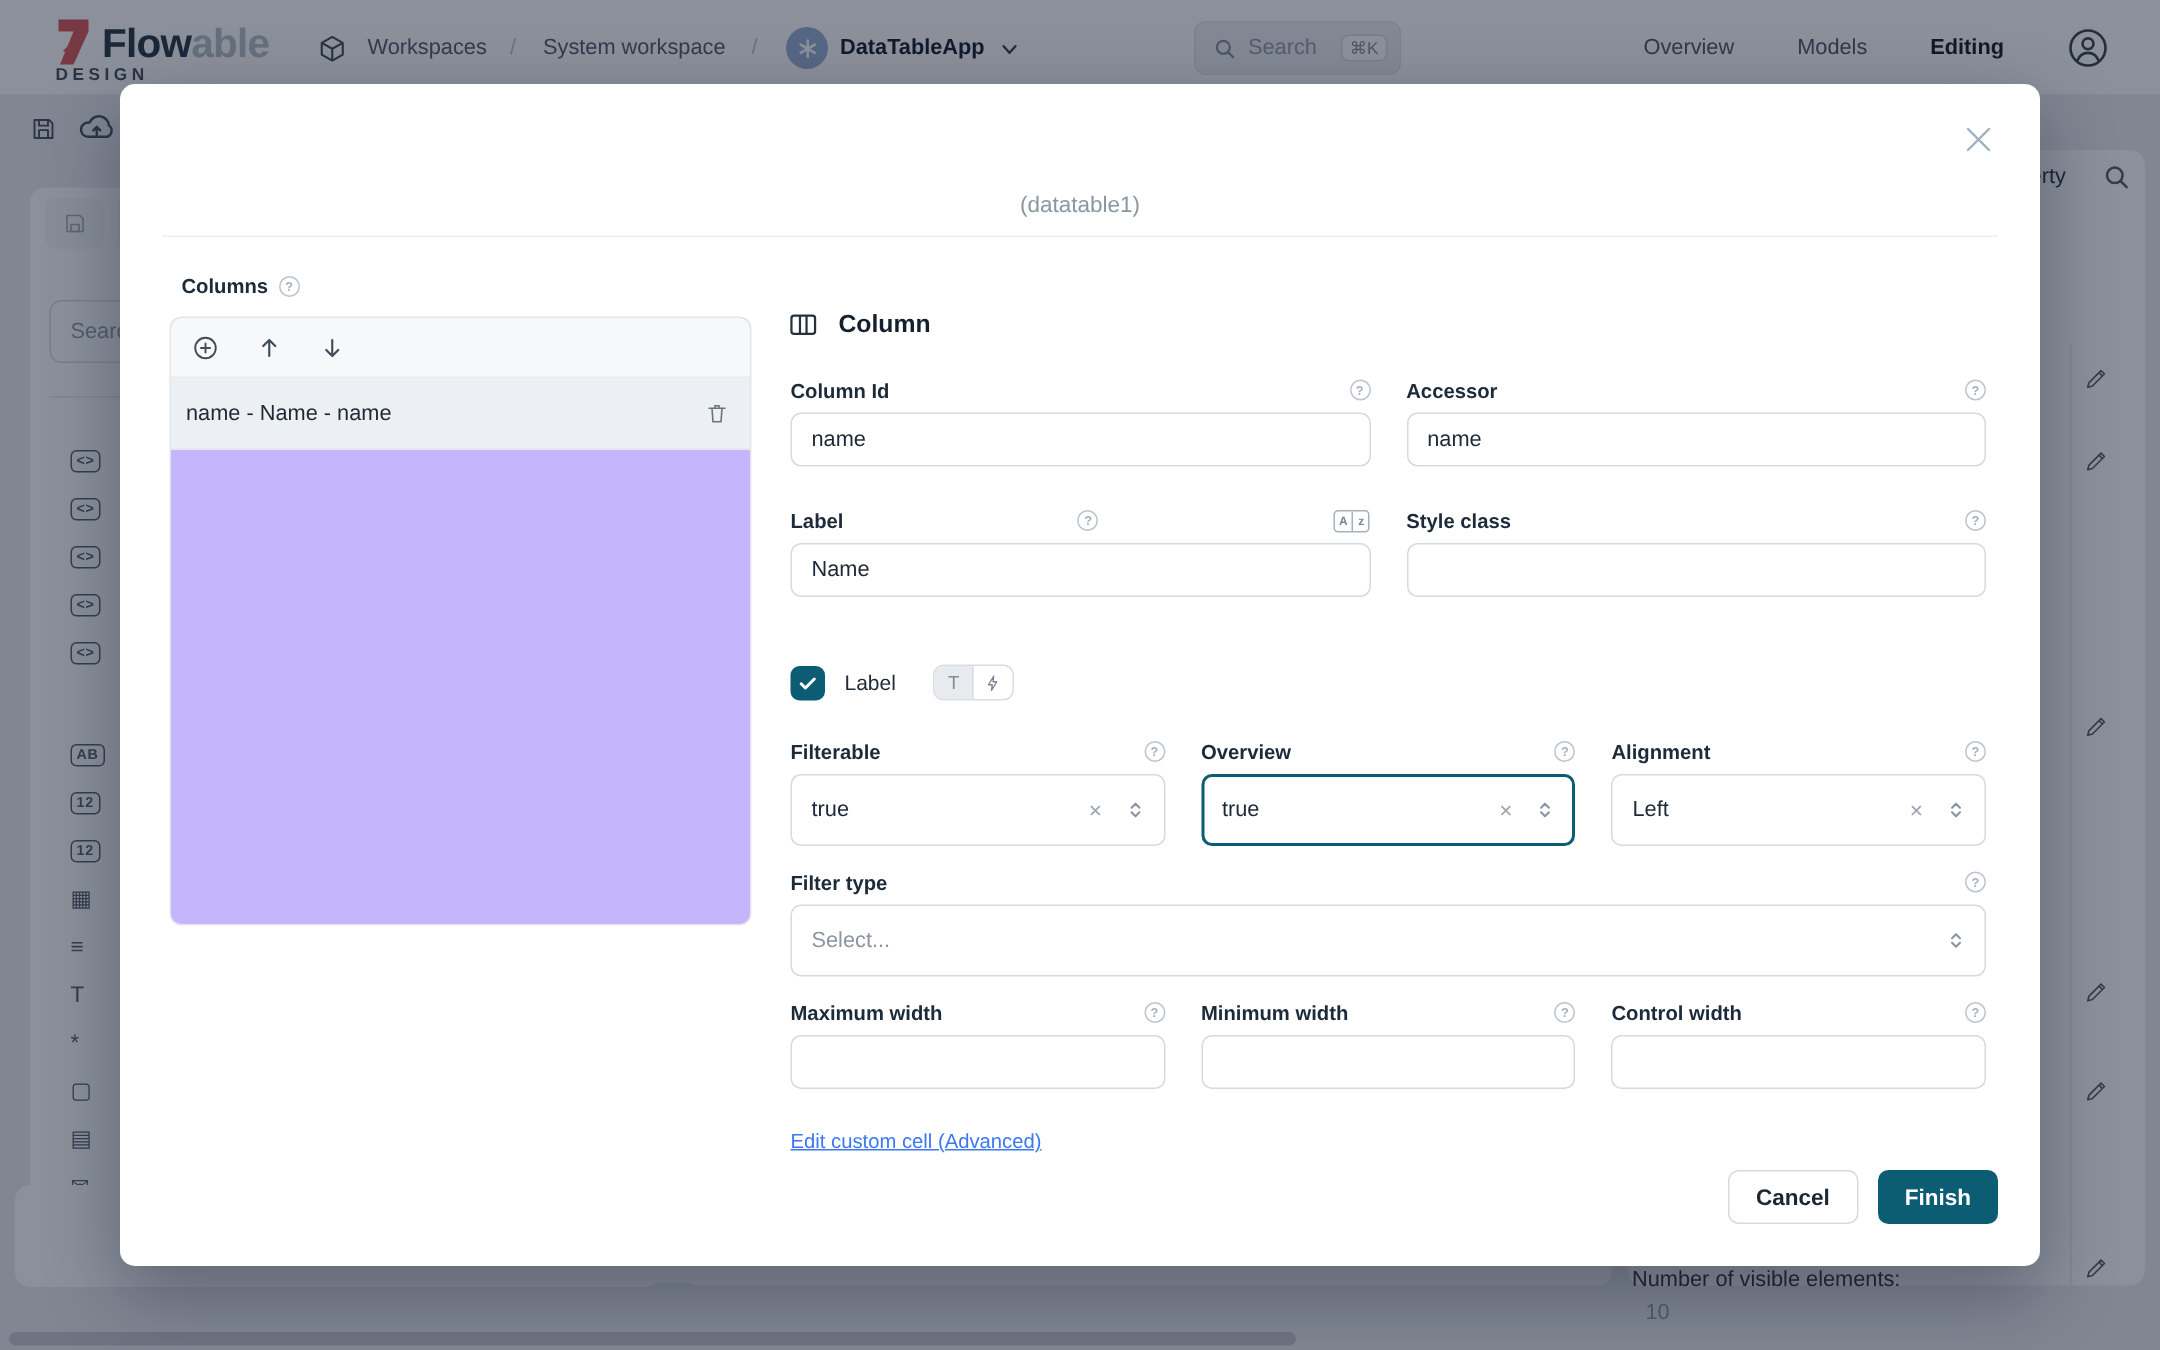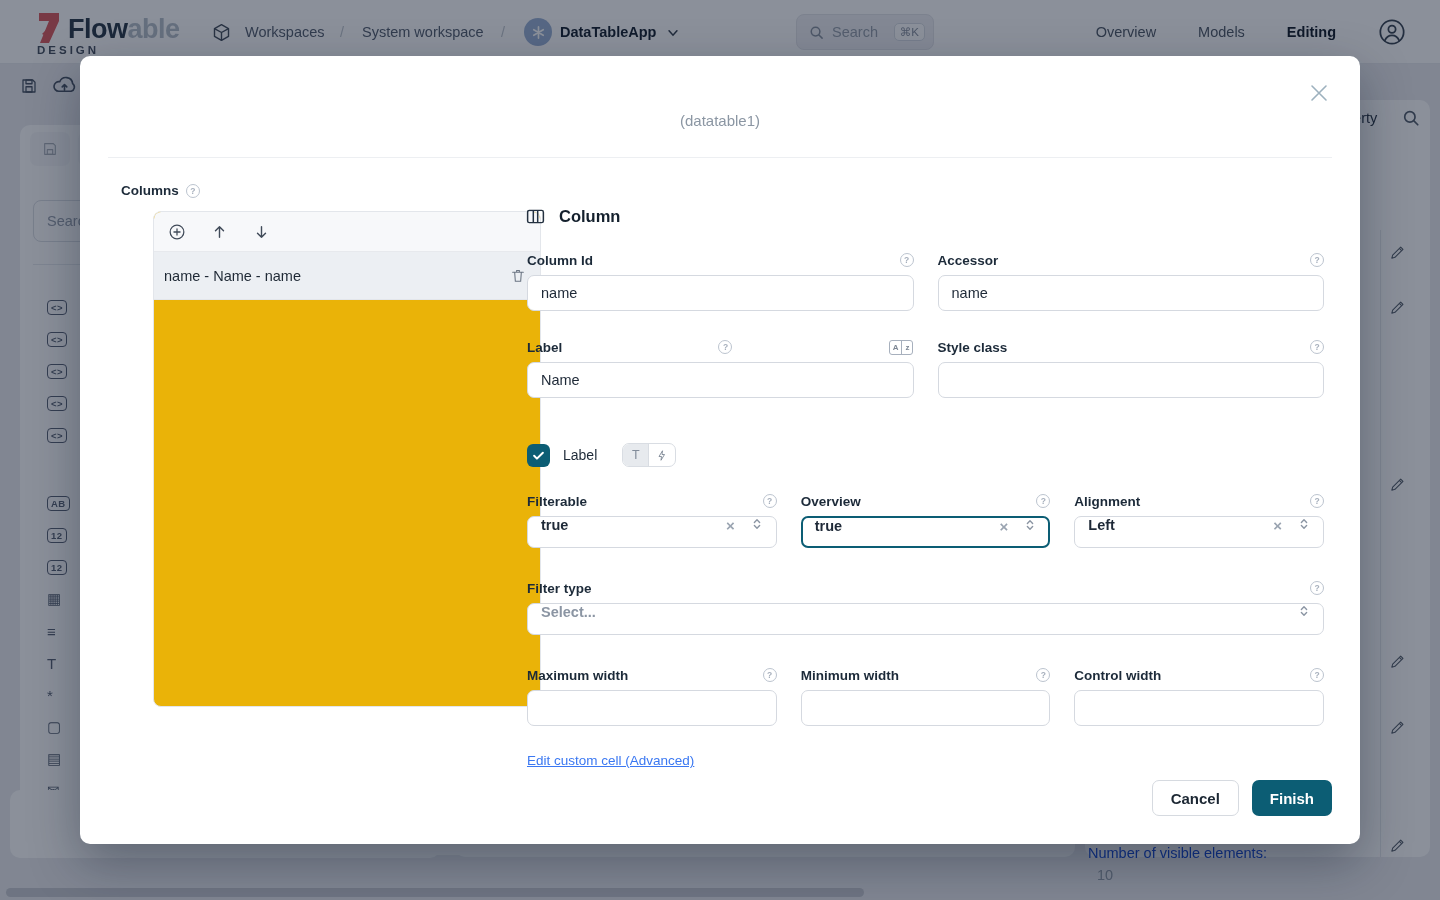--- a/index.html
+++ b/index.html
@@ -49,69 +49,69 @@
                          padding:1px 3px; letter-spacing:.5px; }
   .pal-gap { height:36px; }
 
   .bgpanel { position:absolute; background:#ffffff; border-radius:10px; }
   .props-panel { position:absolute; left:1085px; top:100px; width:345px; height:757px;
                  background:#ffffff; border-radius:10px; }
   .prop-search-text { position:absolute; left:260px; top:10px; font-size:14.5px; color:#303b49; }
   .prop-mag { position:absolute; left:317px; top:9px; width:18px; height:18px; }
   .prop-vline { position:absolute; left:295px; top:130px; width:1px; height:627px; background:#e7eaee; }
   .pencil { position:absolute; left:304px; width:17px; height:17px; }
-  .canvas-footer-label { position:absolute; left:1088px; top:845px; font-size:14.5px; color:#1d4ed8; }
+  .canvas-footer-label { position:absolute; left:1088px; top:845px; font-size:14.5px; color:#404040; }
   .canvas-footer-value { position:absolute; left:1097px; top:867px; font-size:14.5px; color:#98a1ac; }
   .hscrollbar { position:absolute; left:6px; top:888px; width:858px; height:9px; border-radius:5px;
                 background:#c9ccd3; }
 
   
   .overlay { position:absolute; inset:0; background:rgba(2,14,34,0.46); z-index:5; }
   .modal { position:absolute; left:80px; top:56px; width:1280px; height:788px; background:#fff;
            border-radius:10px; box-shadow:0 18px 50px rgba(10,20,40,.35); z-index:10; }
   .modal-title { position:absolute; left:0; right:0; top:26px; text-align:center; font-size:21px;
                  font-weight:600; color:#101f2d; }
-  .modal-subtitle { position:absolute; left:0; right:0; top:56px; text-align:center; font-size:15px;
+  .modal-subtitle { position:absolute; left:0; right:0; top:72px; text-align:center; font-size:15px;
                     color:#8b96a3; }
   .modal-close { position:absolute; left:1228px; top:26px; width:22px; height:22px; cursor:pointer; }
   .modal-divider { position:absolute; left:28px; right:28px; top:101px; height:1px; background:#edeff2; }
 
   .flabel { display:flex; align-items:center; gap:7px; height:16px; margin-bottom:7px;
             font-size:13.5px; font-weight:600; color:#1c2a39;justify-content:space-between; }
   .help { width:14px; height:14px; border:1.2px solid #bcc4cf; border-radius:50%; color:#a6afbc;
           font-size:8.5px; font-weight:700; display:inline-flex; align-items:center; justify-content:center; }
   .tr-badge { height:15px; display:inline-flex; border:1px solid #a7b0bd; border-radius:3px;
               overflow:hidden; font-size:8px; font-weight:700; color:#7d8794; }
   .tr-badge .cellA { padding:0 3px; display:flex; align-items:center; border-right:1px solid #a7b0bd; }
   .tr-badge .cellB { padding:0 3px; display:flex; align-items:center; }
 
   .columns-label-row { position:absolute; left:41px; top:127px; display:flex; align-items:center; gap:7px;
                        font-size:13.5px; font-weight:600; color:#1c2a39; }
-  .columns-panel { position:absolute; left:33px; top:155px; width:388px; height:496px;
-                   border:1px solid #e3e6eb; border-radius:8px; overflow:hidden; background:#eab308;margin-left:40px; }
+  .columns-panel { position:absolute; left:33px; top:155px; width:388px; height:406px;
+                   border:1px solid #e3e6eb; border-radius:8px; overflow:hidden; background:#c4b5fd; }
   .cp-toolbar { height:40px; background:#f7f8fa; border-bottom:1px solid #e7e9ed; display:flex;
                 align-items:center; padding-left:13px; gap:22px; }
   .cp-btn { width:20px; height:20px; display:flex; align-items:center; justify-content:center; cursor:pointer; }
   .cp-row { height:48px; background:#eceff3; border-bottom:1px solid #e3e6eb; display:flex;
             align-items:center; justify-content:space-between; padding:0 14px 0 10px;
             font-size:14.5px; color:#1f2935; cursor:pointer; }
 
   .section-header { position:absolute; left:445px; top:150px; display:flex; align-items:center; gap:13px; }
   .section-title { font-size:16.5px; font-weight:600; color:#14202d; }
 
   .frow { position:absolute; left:447px; width:797px; display:grid; grid-template-columns:1fr 1fr;
           column-gap:24px; }
   .frow3 { grid-template-columns:1fr 1fr 1fr; }
   .frow1 { grid-template-columns:1fr; }
   .r-ids{top:196px} .r-label{top:283px} .r-filter{top:437px} .r-ftype{top:524px} .r-widths{top:611px}
 
   .tinput { width:100%; height:36px; border:1px solid #d5d9e0; border-radius:7px; padding:0 13px;
             font-size:14.5px; color:#1e2937; font-family:inherit; background:#fff; outline:none; }
-  .select { height:32px; border:1px solid #d5d9e0; border-radius:7px; display:flex; align-items:flex-start;
-            padding:0 12px 0 13px; font-size:14.5px; color:#1e2937; background:#fff; cursor:pointer;font-weight:bold; }
+  .select { height:48px; border:1px solid #d5d9e0; border-radius:7px; display:flex; align-items:center;
+            padding:0 12px 0 13px; font-size:14.5px; color:#1e2937; background:#fff; cursor:pointer; }
   .select.focused { border:2px solid #0c5d74; padding:0 11px 0 12px; }
   .sel-val { flex:1; }
   .sel-val.placeholder { color:#8b95a3; }
   .sel-clear { font-size:15px; color:#9aa4b1; margin-right:15px; cursor:pointer; }
 
   .r-show { position:absolute; left:447px; top:387px; display:flex; align-items:center; }
   .checkbox { width:23px; height:23px; border-radius:6px; background:#0c5d74; display:flex;
               align-items:center; justify-content:center; cursor:pointer; }
   .show-label { margin-left:13px; font-size:14px; color:#1e2a38; }
   .segmented { margin-left:25px; height:24px; border:1px solid #d9dde3; border-radius:7px; display:flex;

